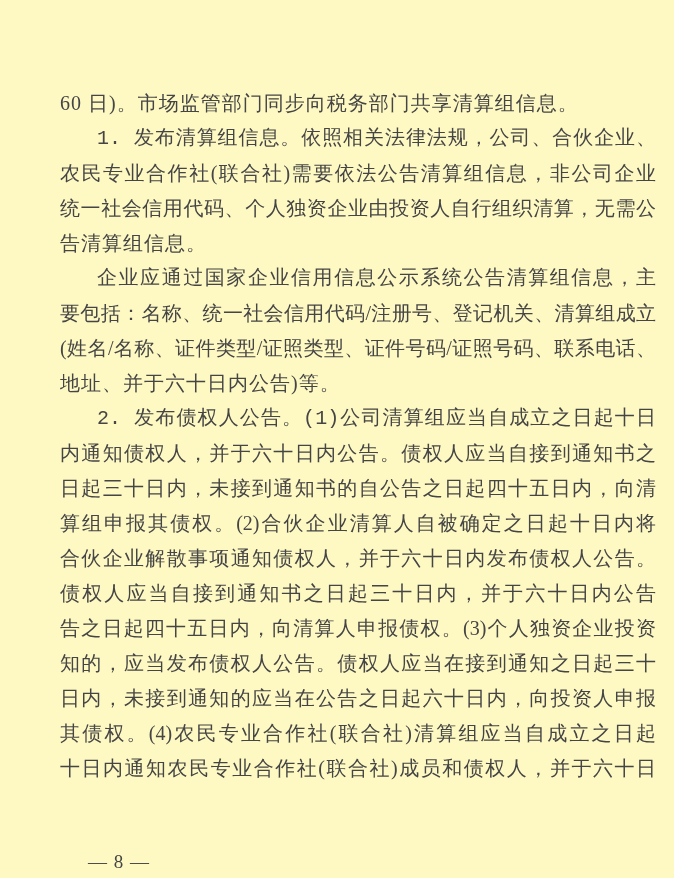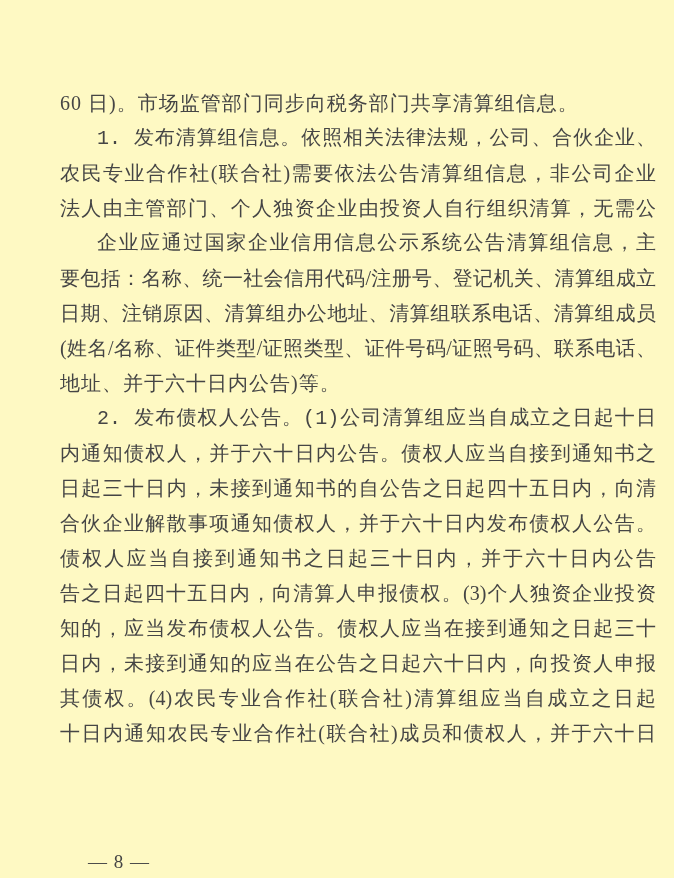--- a/index.html
+++ b/index.html
@@ -55,29 +55,30 @@
   }
 </style>
 </head>
 <body>
 
 <div class="page">
   <div class="text-block">
     <p class="line pend">60 日)。市场监管部门同步向税务部门共享清算组信息。</p>
     <p class="line pstart">1. 发布清算组信息。依照相关法律法规，公司、合伙企业、</p>
     <p class="line">农民专业合作社(联合社)需要依法公告清算组信息，非公司企业</p>
-    <p class="line">法人由主管部门、个人独资企业由投资人自行组织清算，无需公</p>
+    <p class="line">统一社会信用代码、个人独资企业由投资人自行组织清算，无需公</p>
+    <p class="line pend">告清算组信息。</p>
     <p class="line pstart">企业应通过国家企业信用信息公示系统公告清算组信息，主</p>
     <p class="line">要包括：名称、统一社会信用代码/注册号、登记机关、清算组成立</p>
-    <p class="line">日期、注销原因、清算组办公地址、清算组联系电话、清算组成员</p>
     <p class="line">(姓名/名称、证件类型/证照类型、证件号码/证照号码、联系电话、</p>
     <p class="line pend">地址、并于六十日内公告)等。</p>
     <p class="line pstart">2. 发布债权人公告。(1)公司清算组应当自成立之日起十日</p>
     <p class="line">内通知债权人，并于六十日内公告。债权人应当自接到通知书之</p>
     <p class="line">日起三十日内，未接到通知书的自公告之日起四十五日内，向清</p>
+    <p class="line">算组申报其债权。(2)合伙企业清算人自被确定之日起十日内将</p>
     <p class="line">合伙企业解散事项通知债权人，并于六十日内发布债权人公告。</p>
     <p class="line">债权人应当自接到通知书之日起三十日内，并于六十日内公告</p>
     <p class="line">告之日起四十五日内，向清算人申报债权。(3)个人独资企业投资</p>
     <p class="line">知的，应当发布债权人公告。债权人应当在接到通知之日起三十</p>
     <p class="line">日内，未接到通知的应当在公告之日起六十日内，向投资人申报</p>
     <p class="line">其债权。(4)农民专业合作社(联合社)清算组应当自成立之日起</p>
     <p class="line">十日内通知农民专业合作社(联合社)成员和债权人，并于六十日</p>
   </div>
   <div class="page-footer">— 8 —</div>
 </div>

